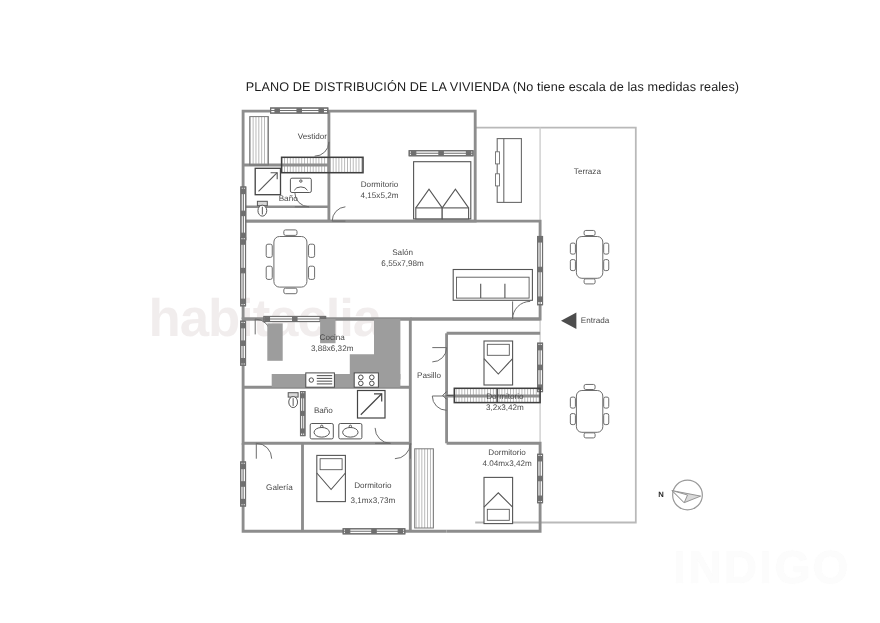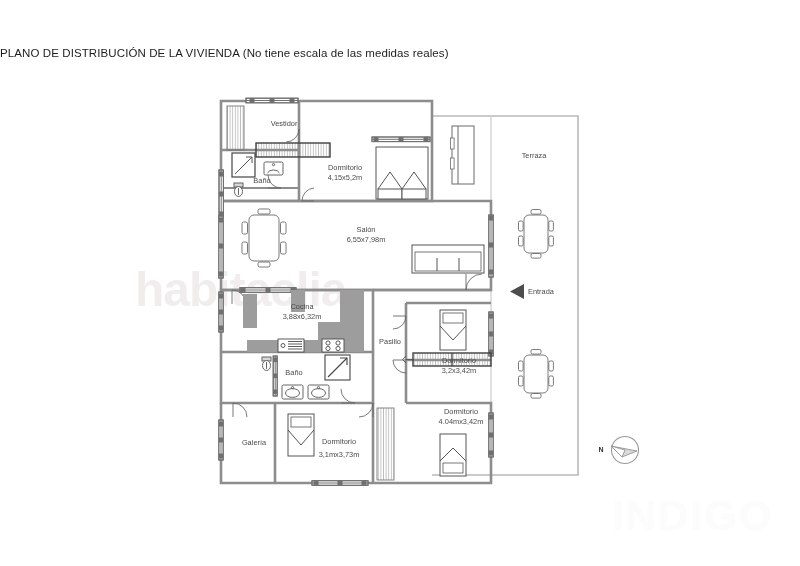--- a/index.html
+++ b/index.html
@@ -1,19 +1,19 @@
 <!DOCTYPE html>
 <html><head>
 <meta charset="utf-8">
 <title>Plano de distribución</title>
 <style>
   html,body{margin:0;padding:0;background:#ffffff;}
   body{width:800px;height:566px;position:relative;overflow:hidden;
        font-family:"Liberation Sans",sans-serif;color:#333;}
-  #plan-title{position:absolute;left:0;top:47px;width:672px;text-align:left;
+  #plan-title{position:absolute;left:0;top:74px;width:672px;text-align:right;
        font-size:11.5px;color:#1d1d1d;letter-spacing:.1px;}
   #floorplan{position:absolute;left:0;top:0;width:800px;height:566px;}
   .wm{position:absolute;pointer-events:none;user-select:none;}
   #wm-habitaclia{left:135px;top:262px;font-size:48px;font-weight:bold;
        color:rgba(170,150,150,0.17);letter-spacing:-1px;}
   #wm-indigo{left:612px;top:492px;font-size:42px;font-weight:bold;
        color:rgba(252,252,252,0.92);letter-spacing:2px;
        text-shadow:0 0 1px rgba(247,247,247,0.9);}
   .lbl{font-size:7.4px;fill:#4a4a4a;font-family:"Liberation Sans",sans-serif;}
   .compass-l{font-size:7px;fill:#2b2b2b;font-weight:bold;}

